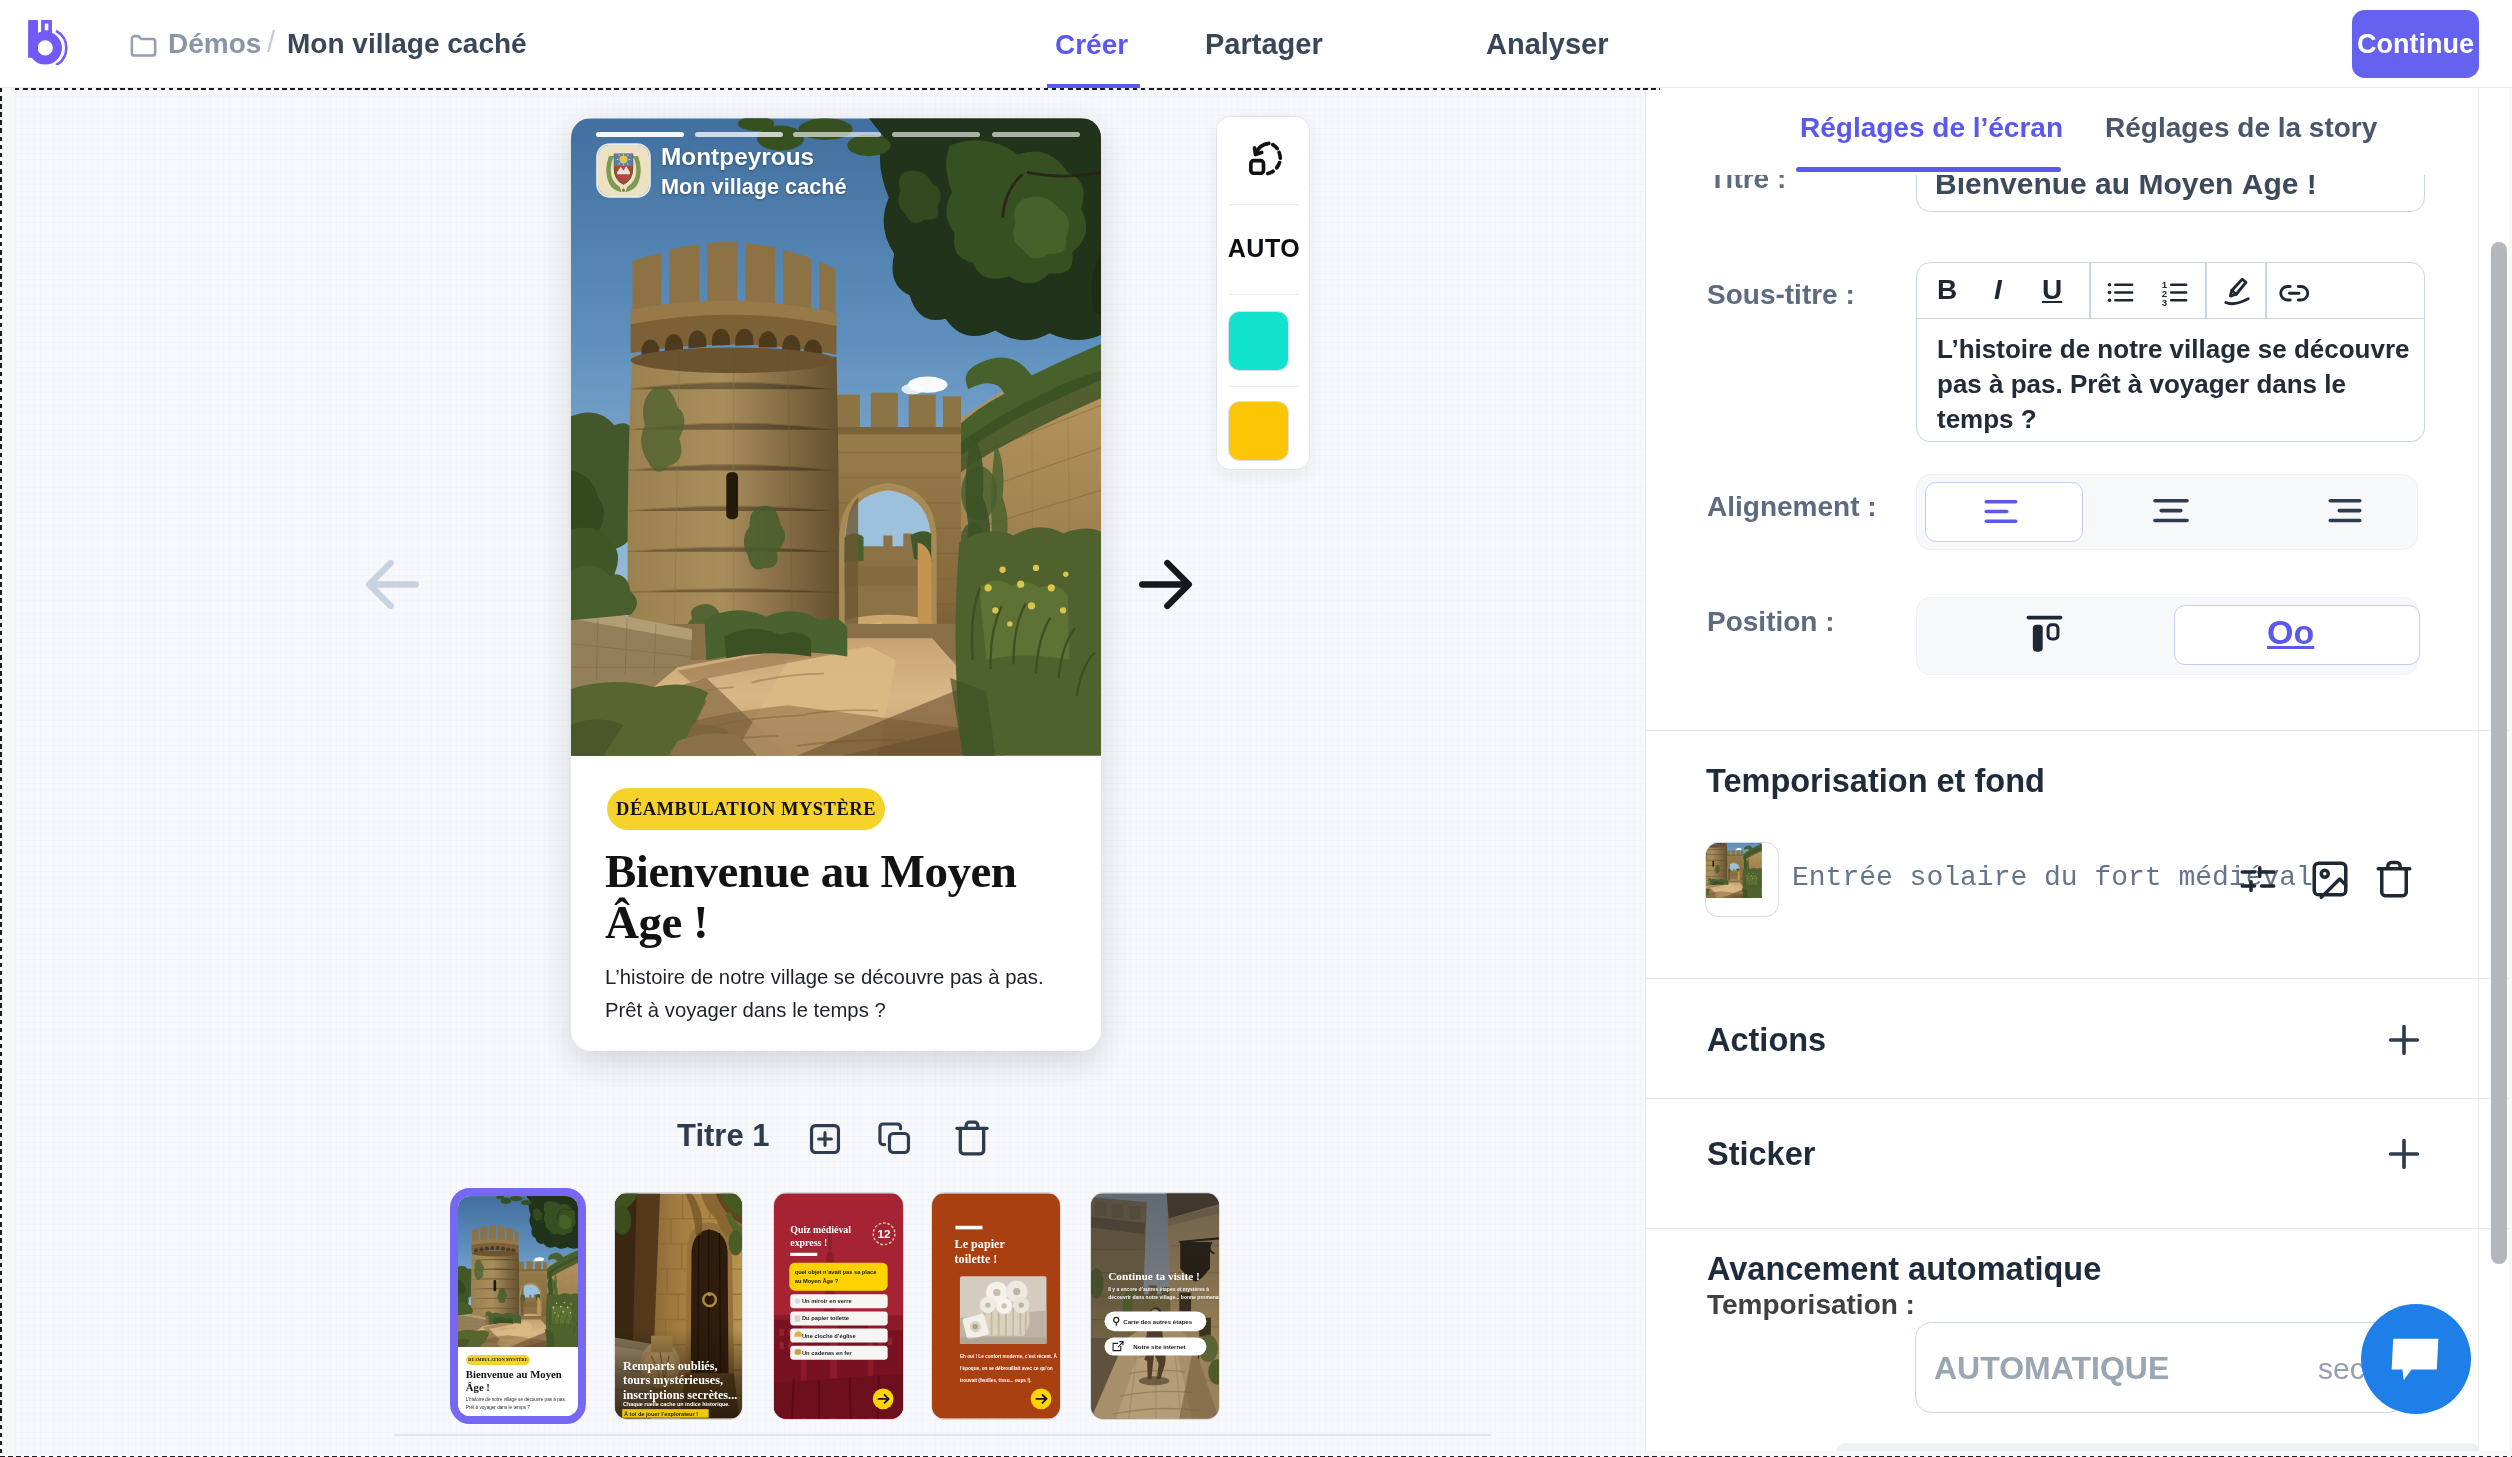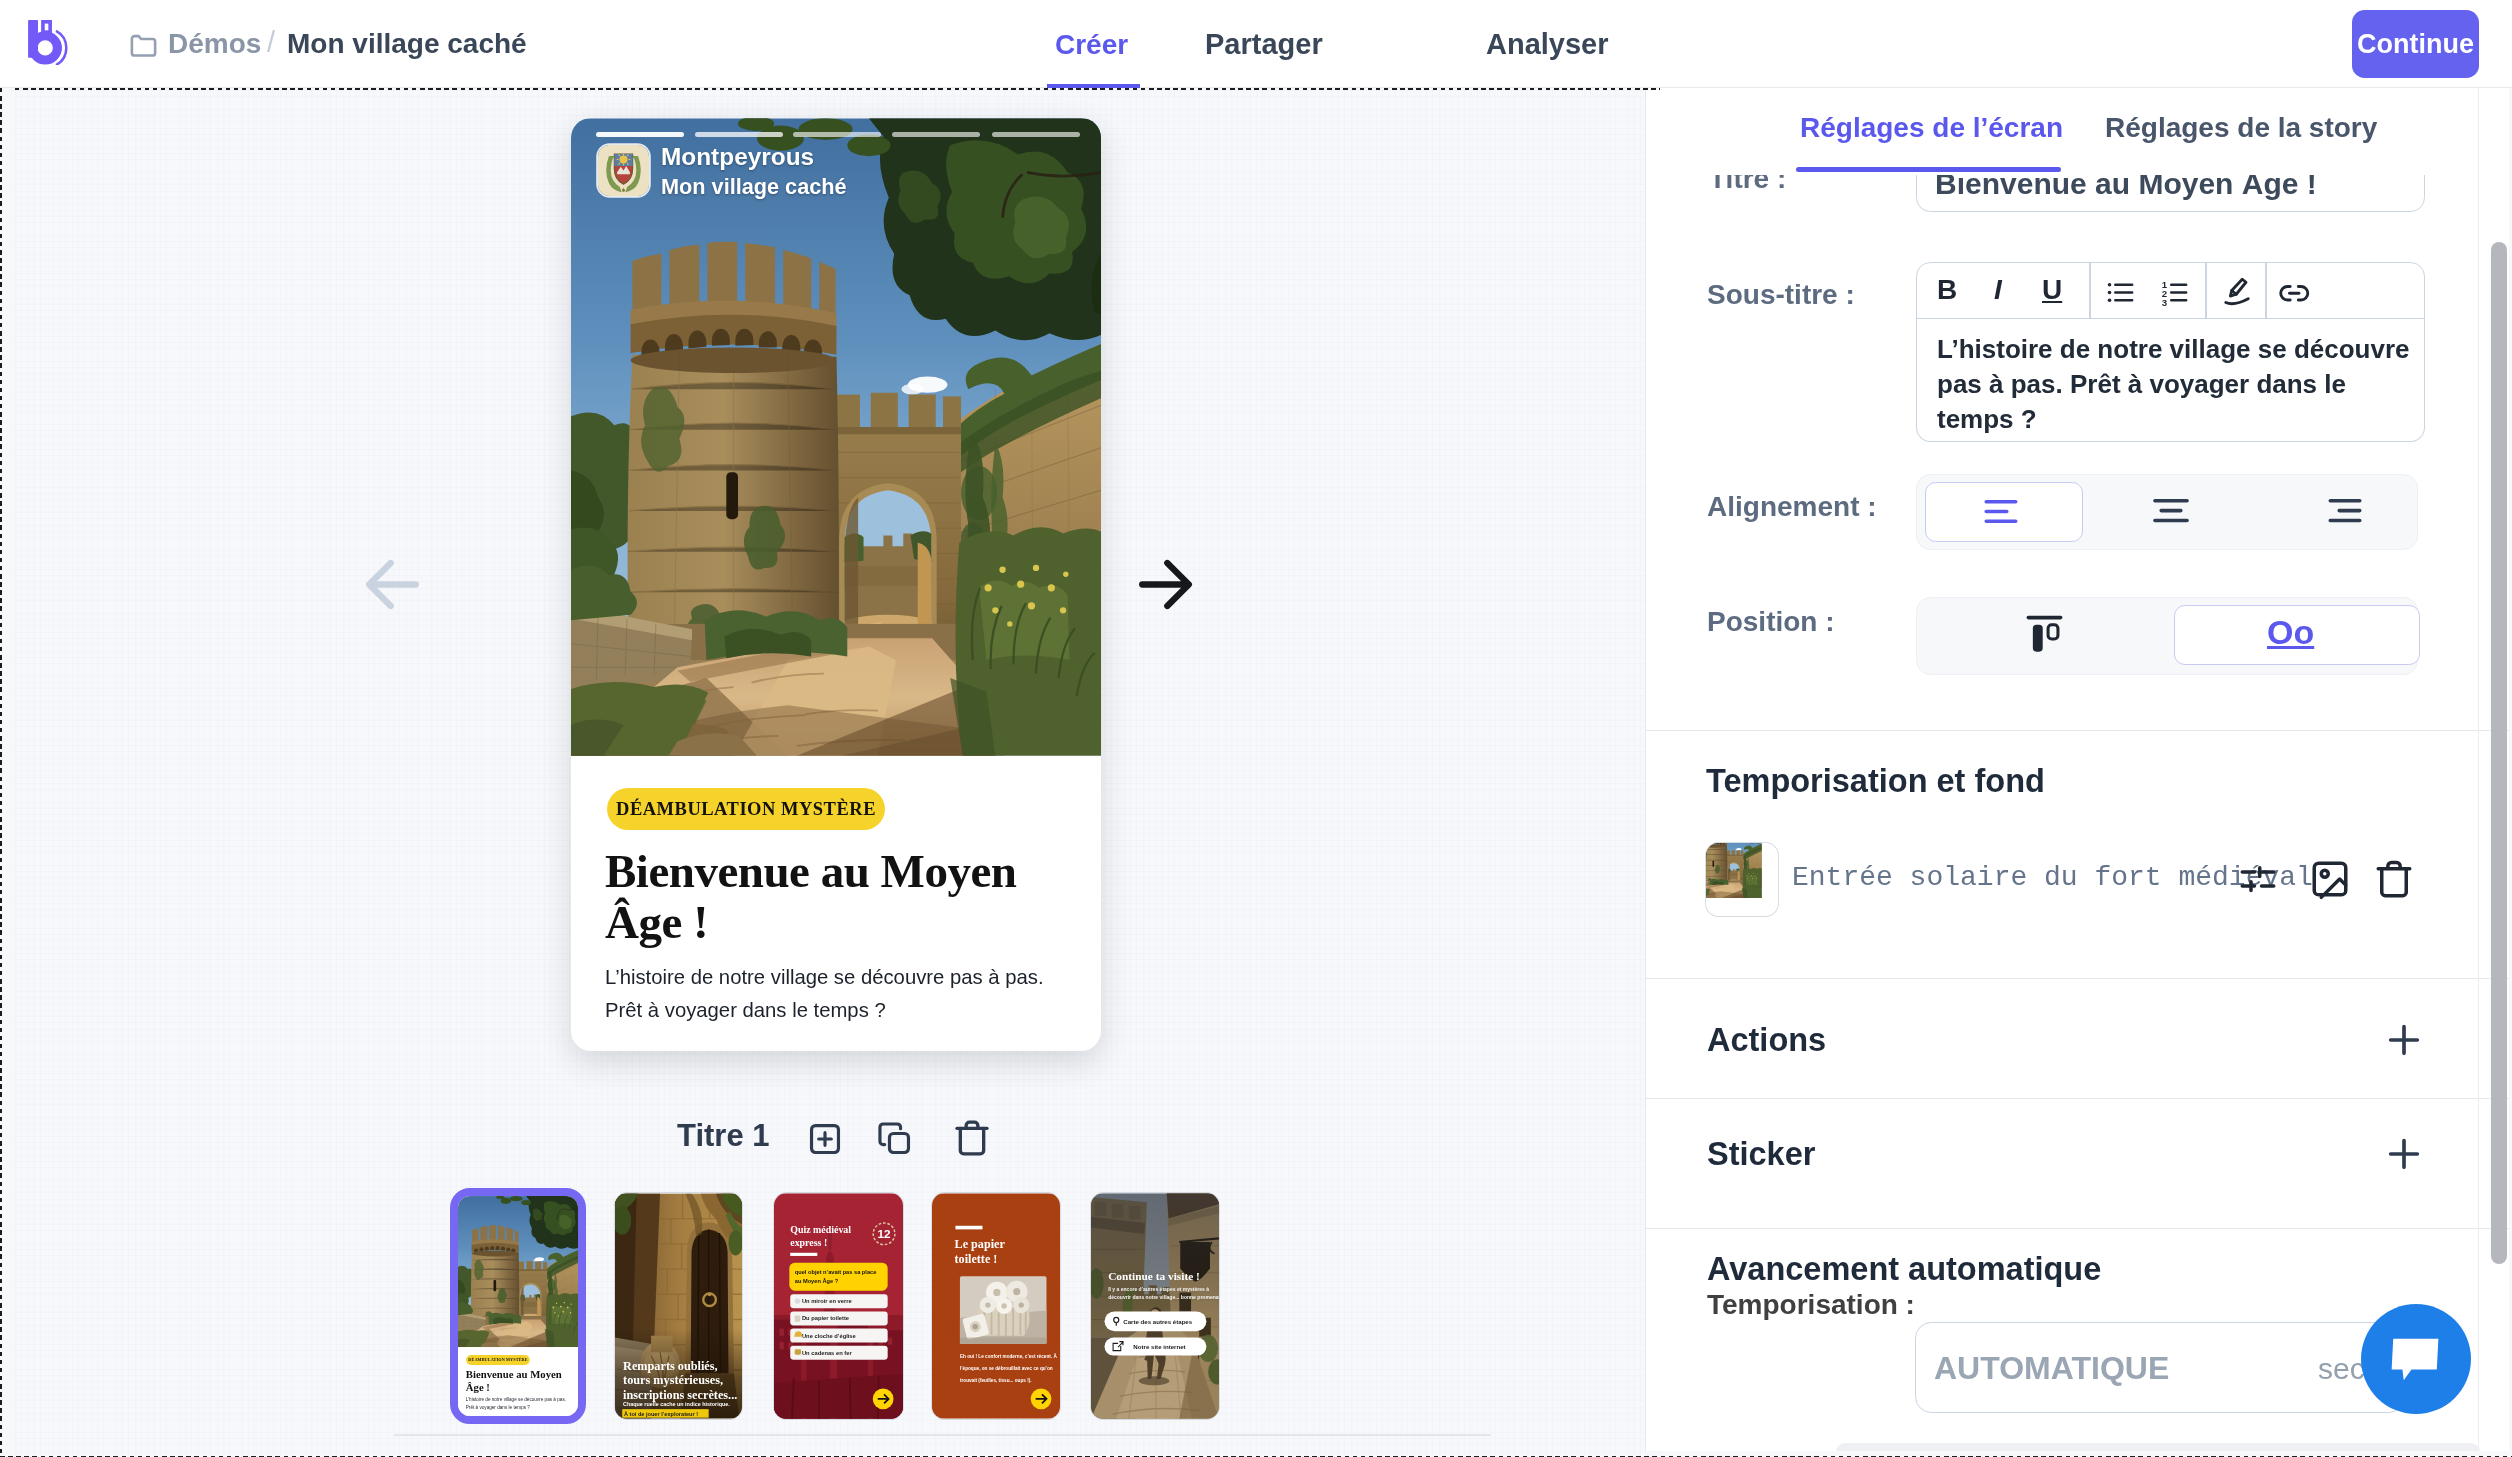--- a/index.html
+++ b/index.html
@@ -76,20 +76,37 @@
         </div>
         <div class="abs" style="left:90px; top:25px; color:#fff; font-size:24.4px; font-weight:bold; text-shadow:0 0.9px 2.7px rgba(0,0,0,.35);">Montpeyrous</div>
         <div class="abs" style="left:90px; top:56px; color:#fff; font-size:21.7px; font-weight:bold; text-shadow:0 0.9px 2.7px rgba(0,0,0,.35);">Mon village caché</div>
       </div>
 
       <div class="abs" style="left:36px; top:670px; width:278px; height:42px; background:#f6d32b; border-radius:21px; text-align:center; font-family:'Liberation Serif',serif; font-weight:bold; font-size:18.5px; color:#151310; line-height:42px; letter-spacing:0.5px; white-space:nowrap; overflow:hidden;">DÉAMBULATION MYSTÈRE</div>
       <div class="abs" style="left:34px; top:728px; width:433px; font-family:'Liberation Serif',serif; font-weight:bold; color:#121212; font-size:47px; line-height:51px; letter-spacing:-0.5px;">Bienvenue au Moyen Âge&nbsp;!</div>
       <div class="abs" style="left:34px; top:843px; width:466px; color:#1c222b; font-size:20.3px; line-height:33px;">L’histoire de notre village se découvre pas à pas. Prêt à voyager dans le temps&nbsp;?</div>
     </div>
 
+    <div class="abs" style="left:1201px; top:28px; width:94px; height:354px; background:#fff; border:0.9px solid #e2e7ee; border-radius:14.4px; box-shadow:0 5.4px 16.3px rgba(30,41,59,.06);">
+      <svg class="abs" style="left:26px; top:20px;" width="42" height="42" viewBox="0 0 24 24" fill="none" stroke="#101114" stroke-width="2.1" stroke-linecap="round" stroke-linejoin="round">
+        <rect x="4.5" y="13.5" width="7.2" height="7.2" rx="1.6"></rect>
+        <path d="M14.8 3.6 A 9 9 0 0 0 7.3 9.6"></path>
+        <path d="M7.1 10 l-0.5 -3.8 M7.1 10 l3.6 -1.2"></path>
+        <path d="M17 4.4 a 9 9 0 0 1 2.8 2.5" stroke-dasharray="3.4 2.4"></path>
+        <path d="M20.6 8.8 a 9 9 0 0 1 0.7 3.6" stroke-dasharray="3.4 2.4"></path>
+        <path d="M20.9 14.6 a 9 9 0 0 1 -1.8 3.2" stroke-dasharray="3.4 2.4"></path>
+        <path d="M17.2 19.6 a 9 9 0 0 1 -3 1.3" stroke-dasharray="3.4 2.4"></path>
+      </svg>
+      <div class="abs" style="left:11.7px; top:87px; width:70px; height:0.9px; background:#e9edf2;"></div>
+      <div class="abs" style="left:0; top:117px; width:94px; text-align:center; font-size:25px; font-weight:bold; color:#0d0e11; letter-spacing:0.5px;">AUTO</div>
+      <div class="abs" style="left:11.7px; top:177px; width:70px; height:0.9px; background:#e9edf2;"></div>
+      <div class="abs" style="left:10.8px; top:194px; width:61px; height:60px; background:#12e3cf; border:1.8px solid #d9dee6; border-radius:11.7px;"></div>
+      <div class="abs" style="left:11.7px; top:269px; width:70px; height:0.9px; background:#e9edf2;"></div>
+      <div class="abs" style="left:10.8px; top:284px; width:61px; height:60px; background:#fcc606; border:1.8px solid #d9dee6; border-radius:11.7px;"></div>
+    </div>
 
     <div class="abs" style="left:662px; top:1030px; font-size:31px; font-weight:bold; color:#2f3b4e;">Titre 1</div>
     <svg class="abs" style="left:791px; top:1032px;" width="38" height="38" viewBox="0 0 24 24" fill="none" stroke="#2f3b4e" stroke-width="2" stroke-linecap="round" stroke-linejoin="round">
       <rect x="3.5" y="3.5" width="17" height="17" rx="2.5"></rect>
         <path d="M12 8v8M8 12h8"></path>
     </svg>
     <svg class="abs" style="left:861px; top:1032px;" width="38" height="38" viewBox="0 0 24 24" fill="none" stroke="#2f3b4e" stroke-width="2" stroke-linecap="round" stroke-linejoin="round">
       <rect x="8.5" y="8.5" width="12" height="12" rx="2.5"></rect>
       <path d="M5.5 15.5h-1a2 2 0 0 1-2-2v-9a2 2 0 0 1 2-2h9a2 2 0 0 1 2 2v1"></path>
     </svg>

